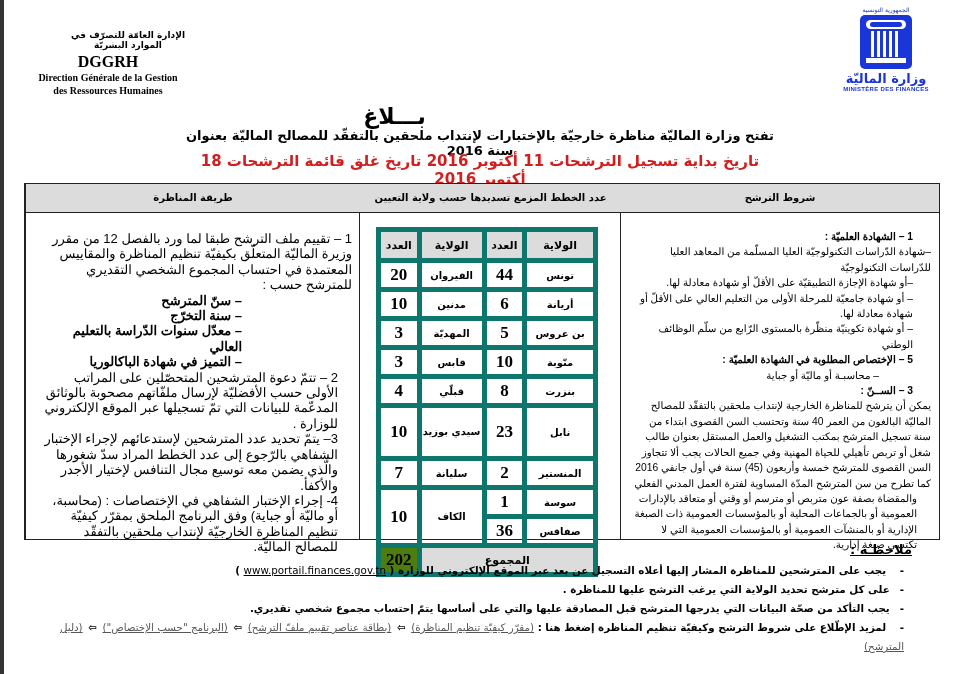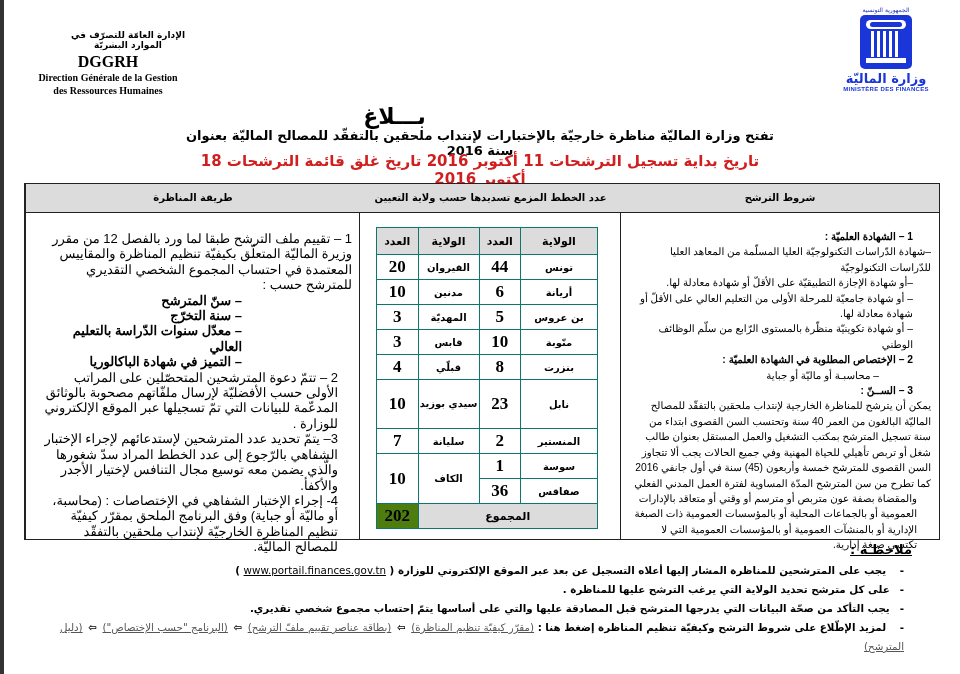--- a/index.html
+++ b/index.html
@@ -51,21 +51,21 @@
   .crit-body p { margin:0; }
 
   .method-body { direction:rtl; padding:18px 8px 0 14px; font-size:13px; line-height:15.4px; }
   .method-body p { margin:0; }
   .method-body .sub { padding-right:110px; font-weight:bold; }
   .method-body .ind { padding-right:14px; }
 
   
   .posts { position:absolute; left:16px; top:43px; width:222px; border-collapse:collapse;
            direction:rtl; font-family:"Liberation Serif", serif; }
-  .posts td, .posts th { border:1px solid #0f766e; text-align:center; padding:0; }
+  .posts td, .posts th { border:5px solid #0f766e; text-align:center; padding:0; }
   .posts th { background:#dcdcdc; font-size:11px; font-weight:bold; height:26px; font-family:"DejaVu Sans", sans-serif; }
   .posts td { height:24px; }
   .posts td.st { font-family:"DejaVu Sans", sans-serif; font-size:10px; font-weight:bold; }
   .posts td.num { font-size:17px; font-weight:bold; }
   .posts .total-label { background:#dcdcdc; font-family:"DejaVu Sans", sans-serif; font-size:11px; font-weight:bold;margin-top:31px; }
   .posts .total-row td { height:24px; }
 
   
   .notes { position:absolute; right:48px; top:542px; width:860px; direction:rtl;
            font-family:"DejaVu Sans", sans-serif; font-weight:bold; font-size:10.3px; }
@@ -107,21 +107,21 @@
 <div class="main">
 
   <div class="col col-crit">
     <div class="head">شروط الترشح</div>
     <div class="crit-body">
       <p class="h ind">1 – الشهادة العلميّة :</p>
       <p>–شهادة الدّراسات التكنولوجيّة العليا المسلّمة من المعاهد العليا للدّراسات التكنولوجيّة</p>
       <p class="ind">–أو شهادة الإجازة التطبيقيّة  على الأقلّ أو شهادة معادلة لها.</p>
       <p class="ind">– أو شهادة جامعيّة للمرحلة الأولى من التعليم العالي على الأقلّ أو شهادة معادلة لها.</p>
       <p class="ind">– أو  شهادة تكوينيّة منظّرة بالمستوى الرّابع من سلّم الوظائف الوطني</p>
-      <p class="h ind">2 – الإختصاص المطلوبة في الشهادة العلميّة :</p>
+      <p class="h ind">5 – الإختصاص المطلوبة في الشهادة العلميّة :</p>
       <p class="ind2">–  محاسبـة  أو ماليّة أو جباية</p>
       <p class="h ind">3 – الســنّ :</p>
       <p>يمكن أن يترشح للمناظرة الخارجية لإنتداب ملحقين بالتفقّد للمصالح الماليّة البالغون من العمر  40 سنة  وتحتسب السن القصوى ابتداء من سنة تسجيل المترشح بمكتب التشغيل والعمل المستقل بعنوان طالب شغل أو تربص تأهيلي للحياة المهنية وفي جميع الحالات يجب ألا تتجاوز السن القصوى للمترشح خمسة وأربعون (45) سنة في أول جانفي 2016</p>
       <p style="text-indent:-14px;padding-right:14px">كما تطرح من سن المترشح المدّة المساوية لفترة العمل المدني الفعلي والمقضاة بصفة عون متربص أو مترسم أو وقتي أو متعاقد بالإدارات العمومية أو بالجماعات المحلية أو بالمؤسسات العمومية ذات الصبغة الإدارية أو بالمنشآت العمومية أو بالمؤسسات العمومية التي لا تكتسي صبغة إدارية.</p>
     </div>
   </div>
 
   <div class="col col-table">
     <div class="head">عدد الخطط المزمع تسديدها حسب ولاية التعيين</div>
     <table class="posts">

